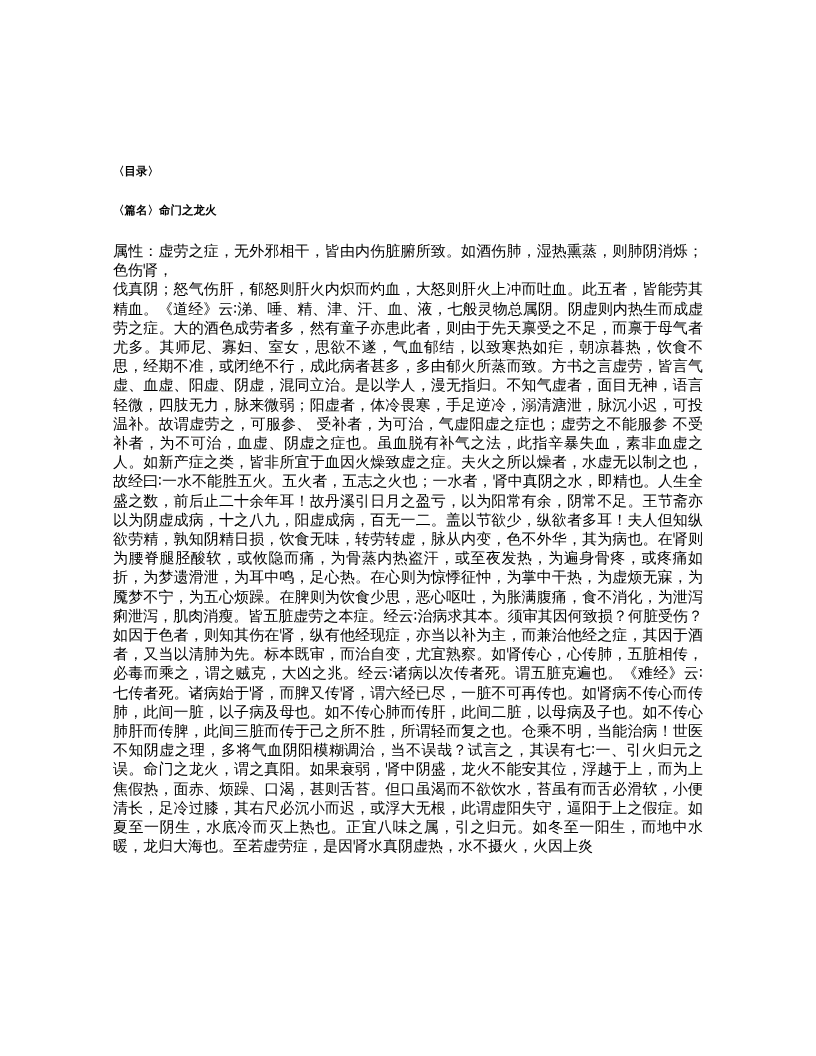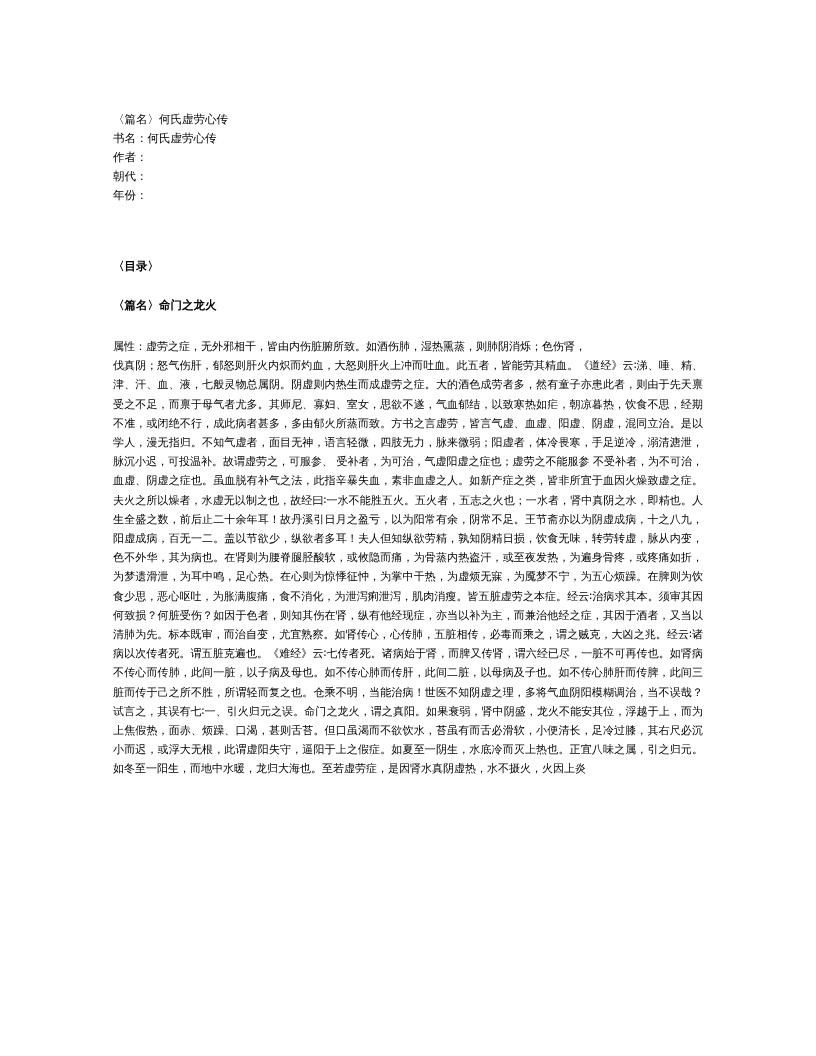--- a/index.html
+++ b/index.html
@@ -29,43 +29,36 @@
   }
   .spacer-lg { height: 52px; }
   .spacer-md { height: 20px; }
   .section-head {
     font-size: 11.5px;
     line-height: 19px;
     margin: 0;
     font-weight: bold;
   }
   .body-text {
-    font-size: 11px;
+    font-size: 15px;
     line-height: 19.2px;
     text-align: justify;
     text-justify: inter-ideograph;
     margin: 0;
     letter-spacing: 0px;
   }
   .body-text.first {
     margin-top: 2px;
   }
 </style>
 </head>
 <body>
 
 <div class="page">
 
-  <div class="meta-block">
-    <div class="meta-line">〈篇名〉何氏虚劳心传</div>
-    <div class="meta-line"><span>书名：</span><span>何氏虚劳心传</span></div>
-    <div class="meta-line"><span>作者：</span><span></span></div>
-    <div class="meta-line"><span>朝代：</span><span></span></div>
-    <div class="meta-line"><span>年份：</span><span></span></div>
-  </div>
 
   <div class="spacer-lg"></div>
 
   <div class="section-head">〈目录〉</div>
 
   <div class="spacer-md"></div>
 
   <div class="section-head">〈篇名〉命门之龙火</div>
 
   <div class="spacer-md"></div>

